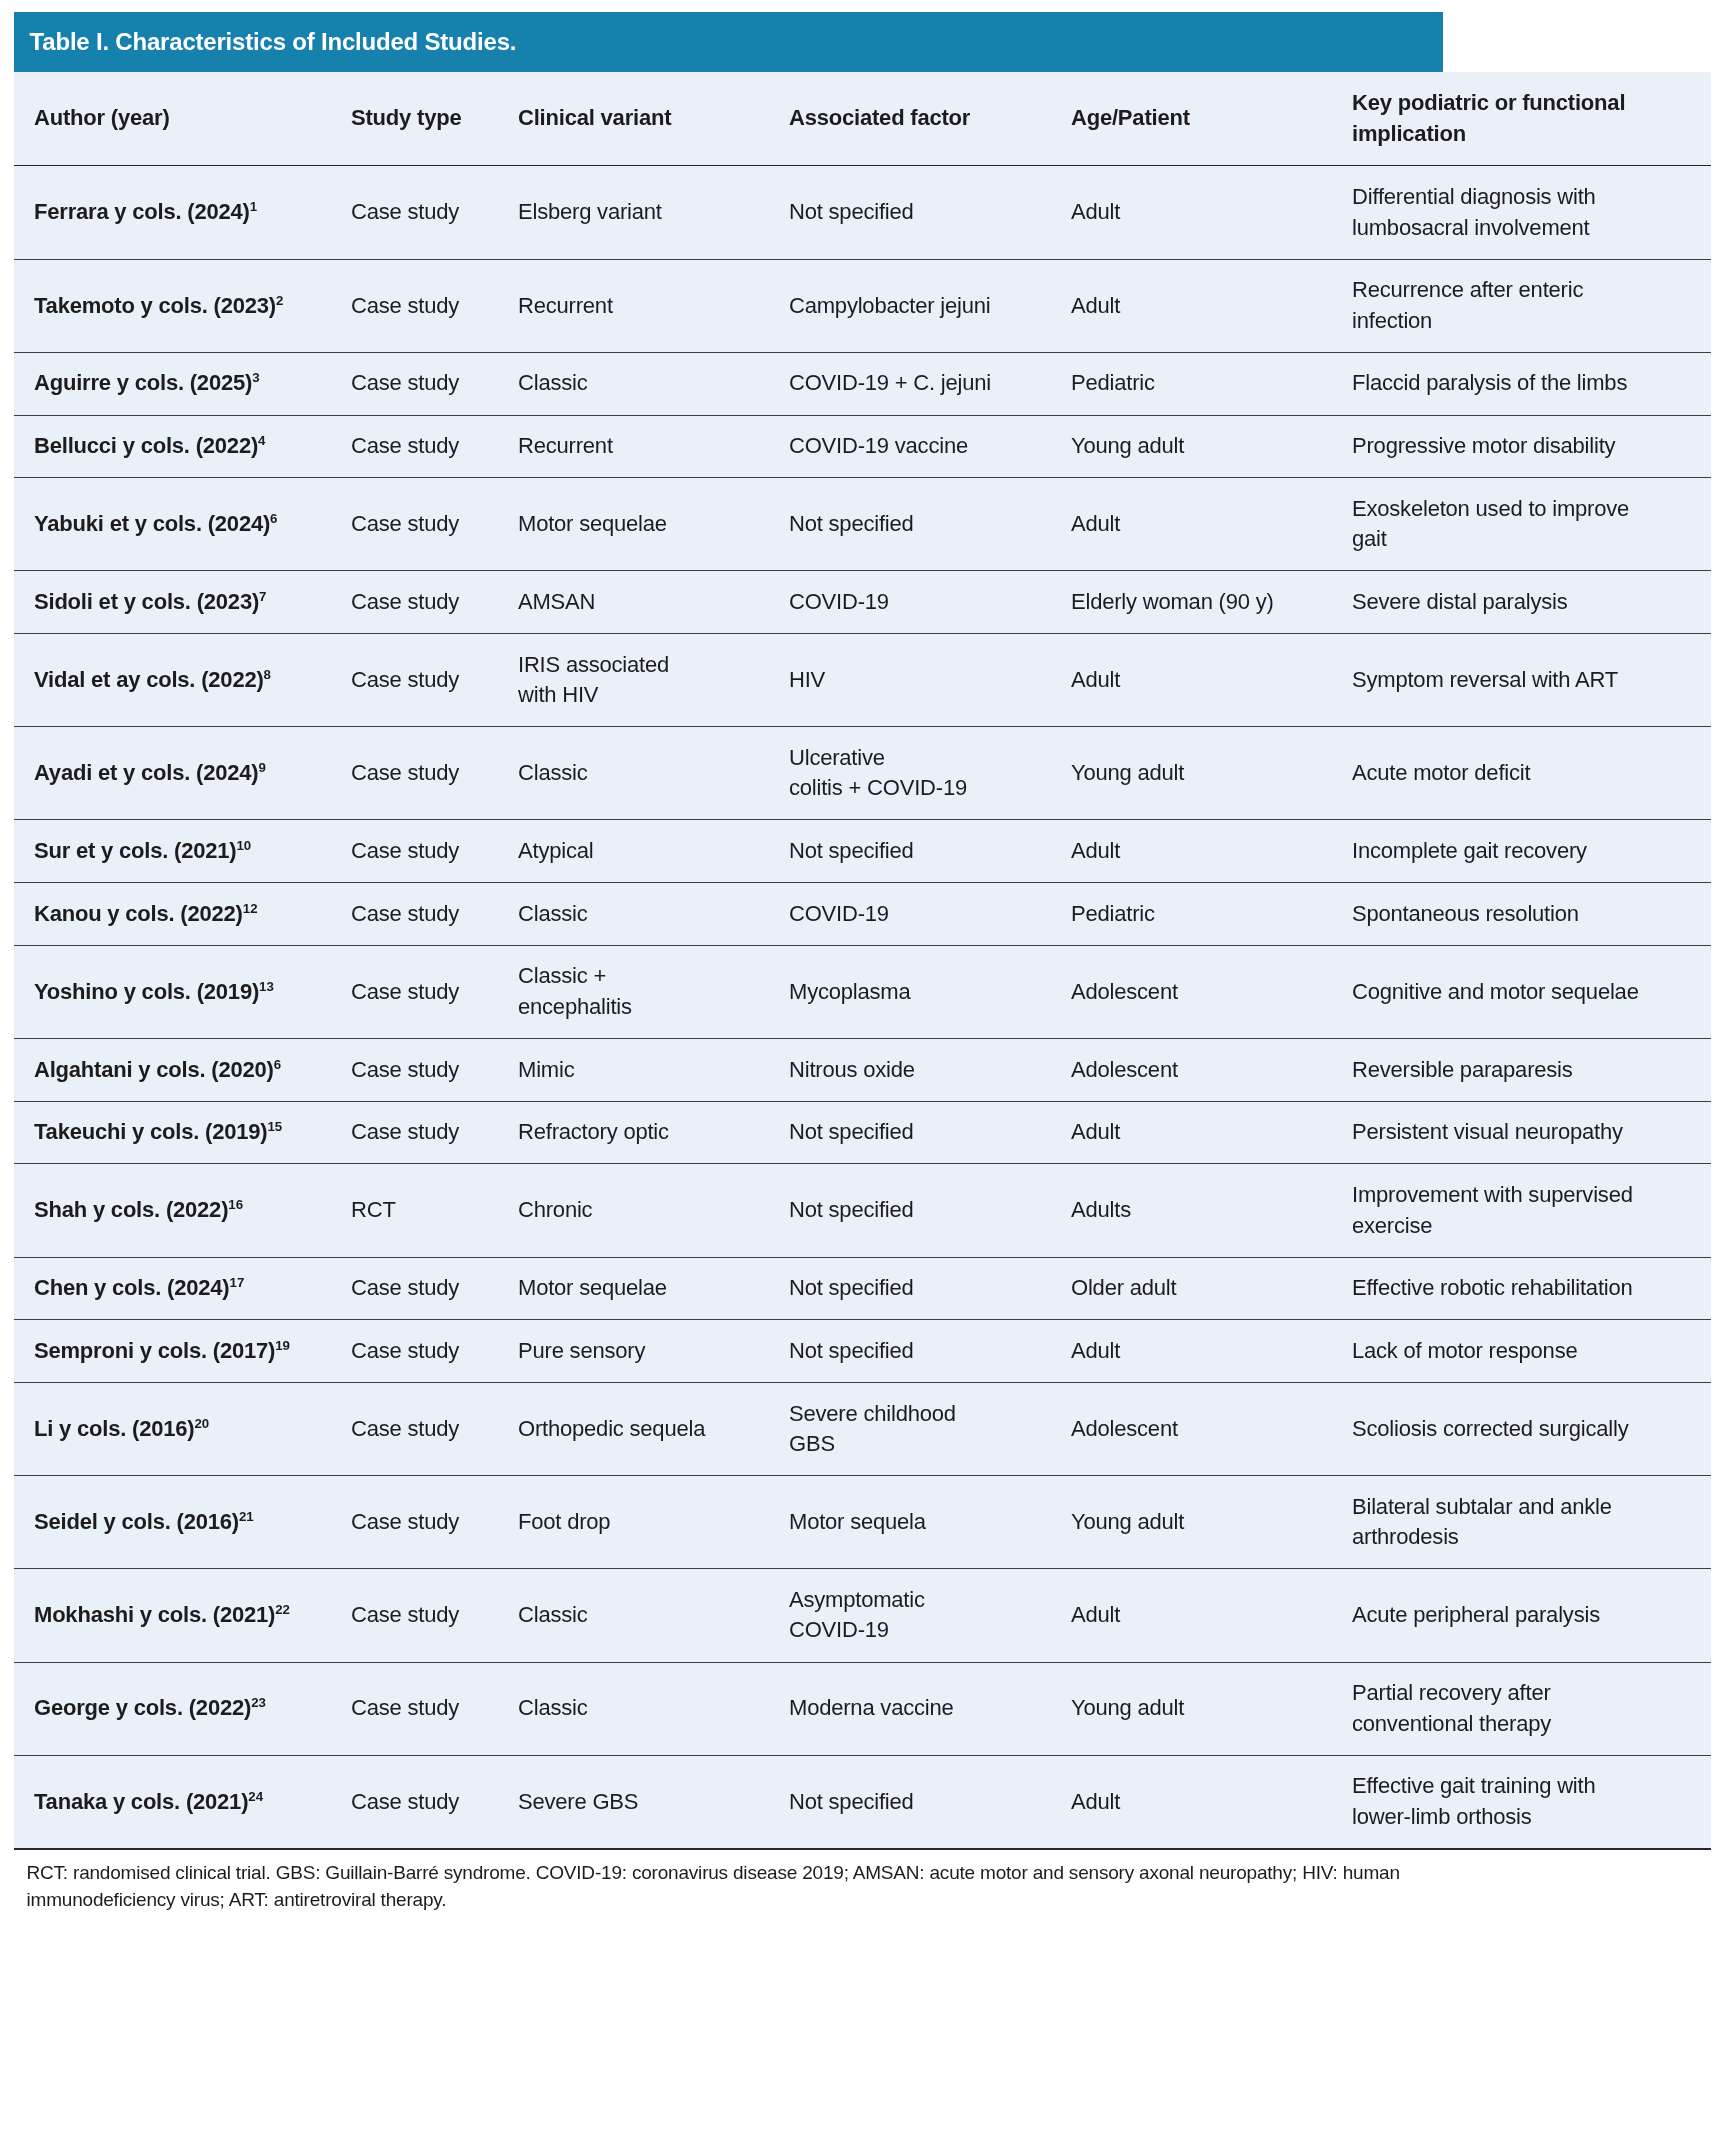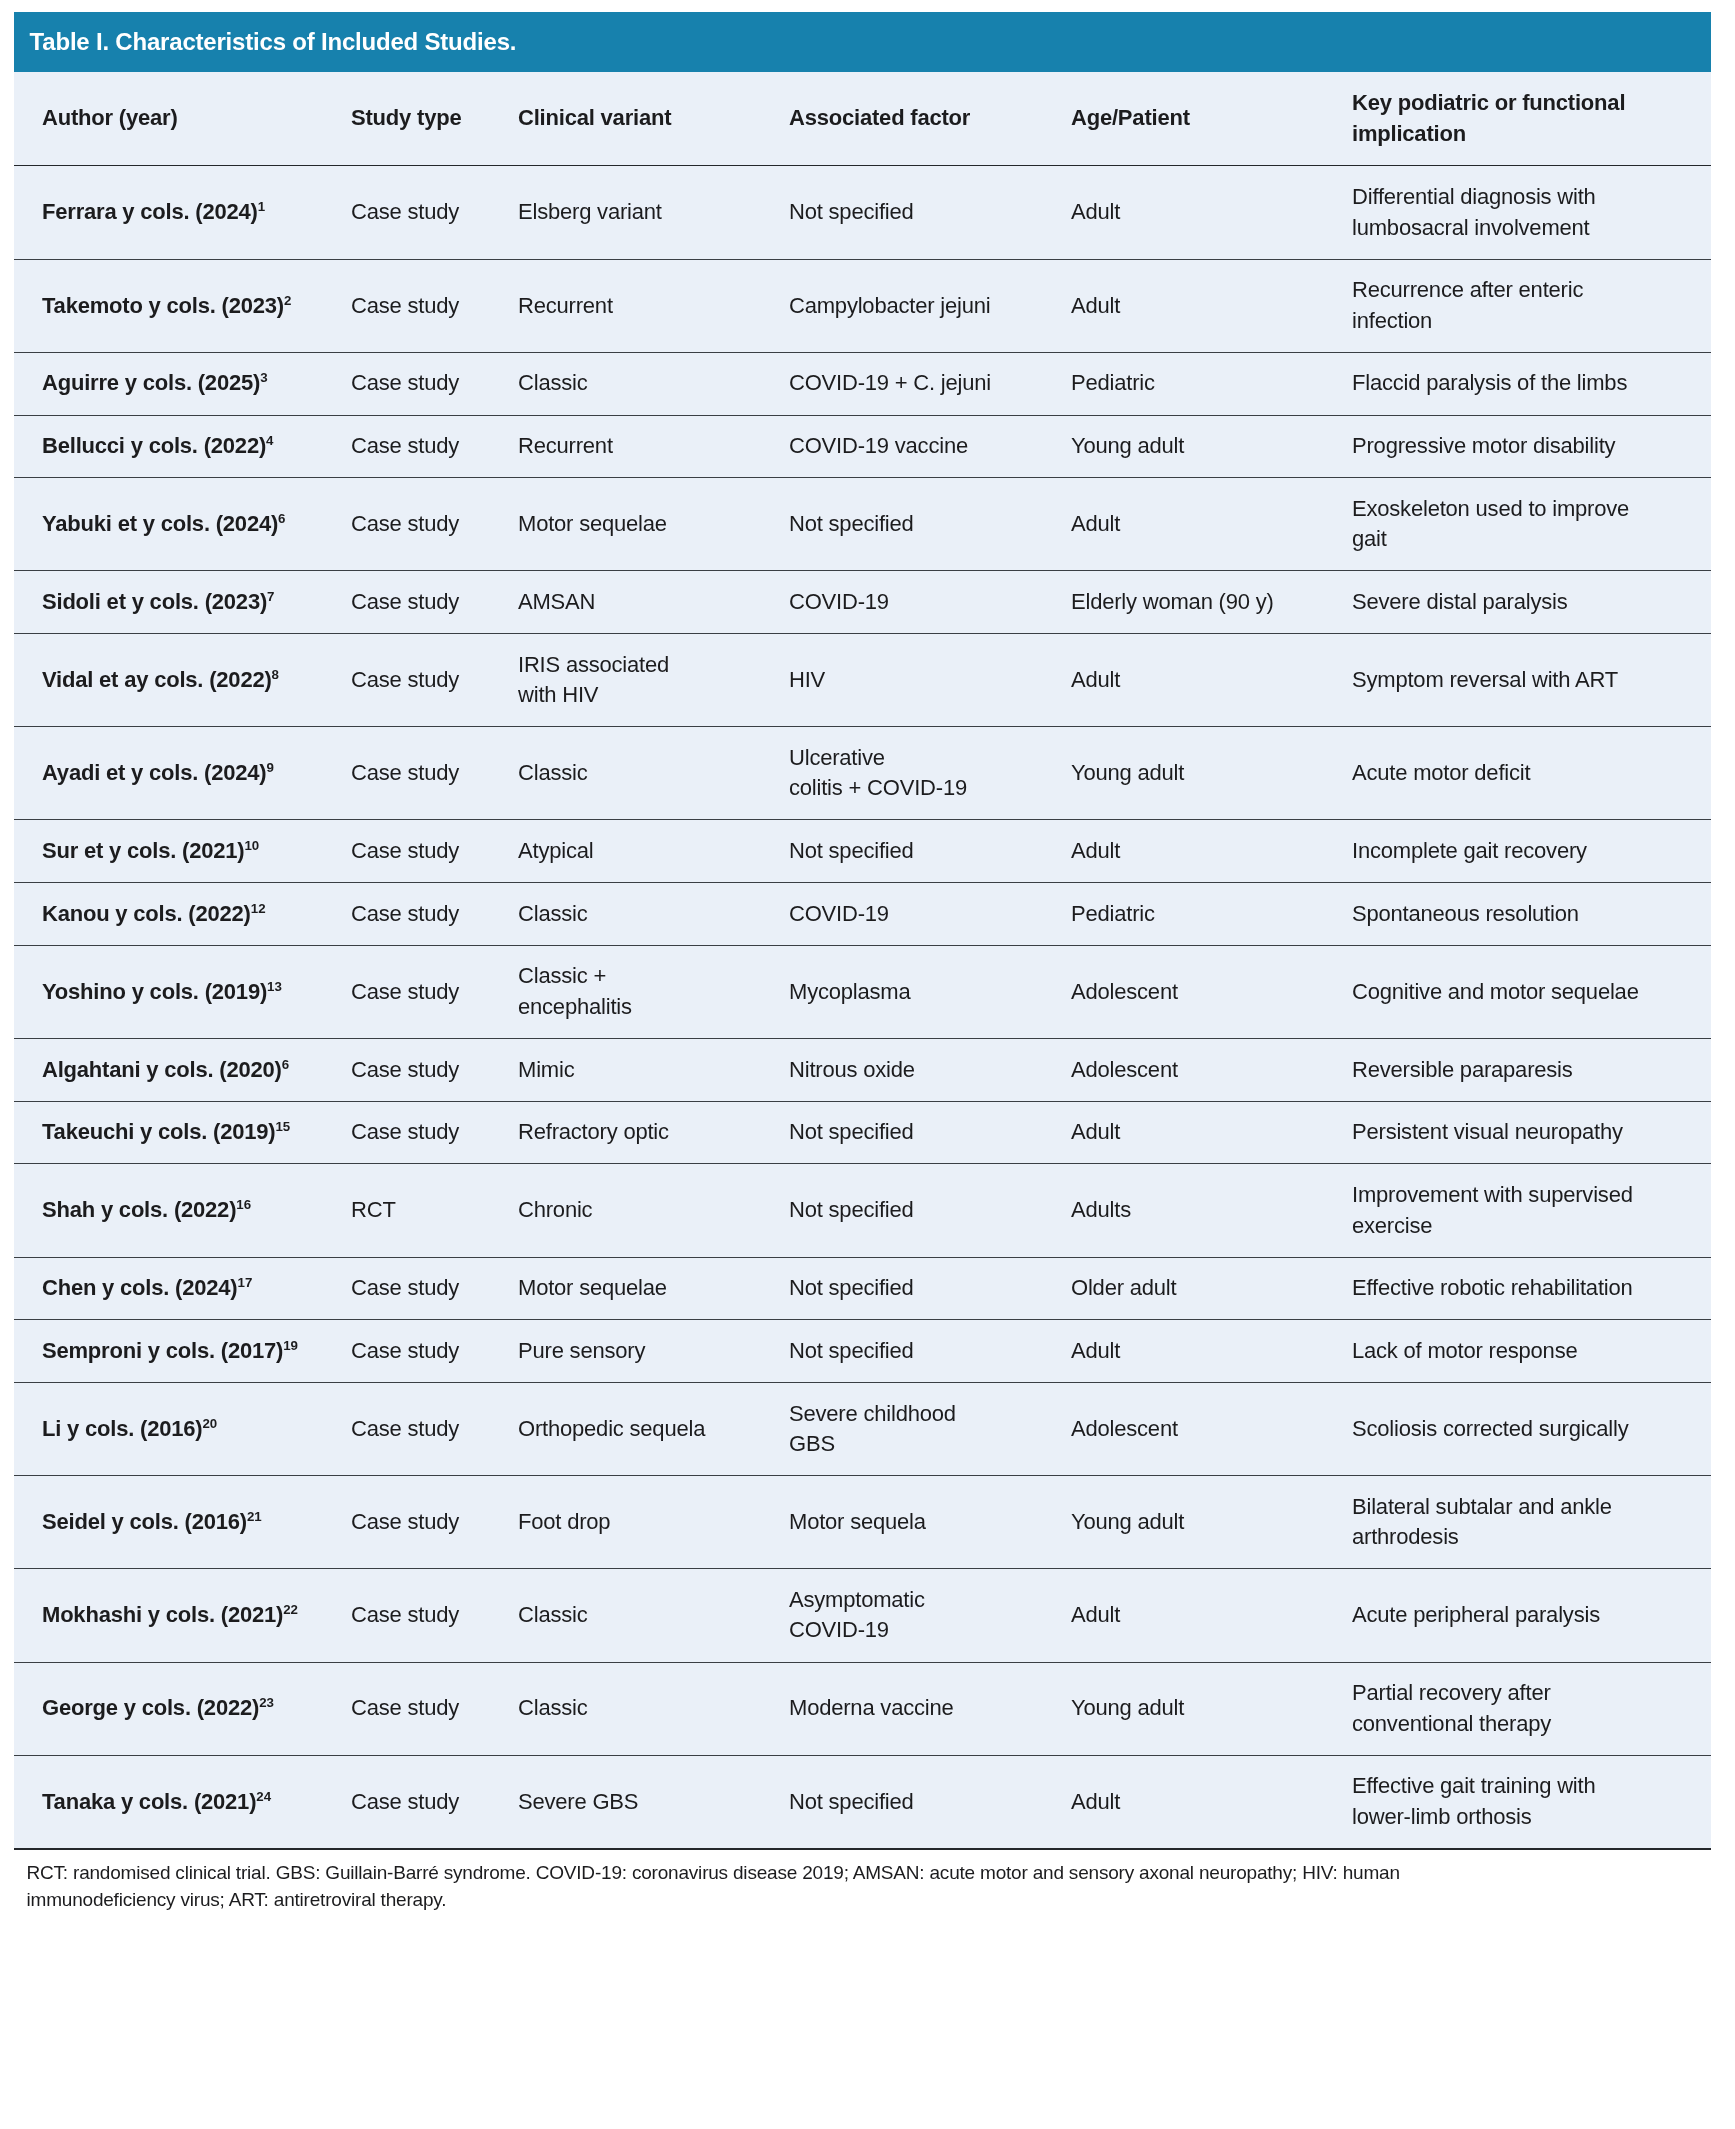--- a/index.html
+++ b/index.html
@@ -18,21 +18,21 @@
     font-family: "Liberation Sans", "DejaVu Sans", sans-serif;
     color: var(--text);
     position: relative;
   }
   .page {
     position: absolute;
     inset: 0;
     padding: 11.7px 0 0 14px;
   }
   .title-bar {
-    width: 1697px;
+    width: 1429px;
     height: 60px;
     background: var(--accent);
     display: flex;
     align-items: center;
     padding-left: 15.6px;
   }
   .title-bar span {
     color: var(--title-text);
     font-size: 24px;
     font-weight: bold;
@@ -54,21 +54,21 @@
     padding: 15.6px 12.5px 15.6px 0;
   }
   th {
     font-weight: bold;
     padding-top: 16.4px;
     padding-bottom: 16.4px;
     border-bottom: 1.6px solid var(--rule-heavy);
   }
   td { border-bottom: 1.6px solid var(--rule); }
   tbody tr:last-child td { border-bottom: 2.3px solid var(--rule-heavy); }
-  th:first-child, td:first-child { padding-left: 28px; }
+  th:first-child, td:first-child { padding-left: 20px; }
   td.c-author { white-space: nowrap; font-weight: bold; }
   sup {
     font-size: 13.3px;
     line-height: 0;
     vertical-align: super;
     letter-spacing: 0;
   }
   .footnote {
     width: 1679px;
     margin-left: 12.5px;

